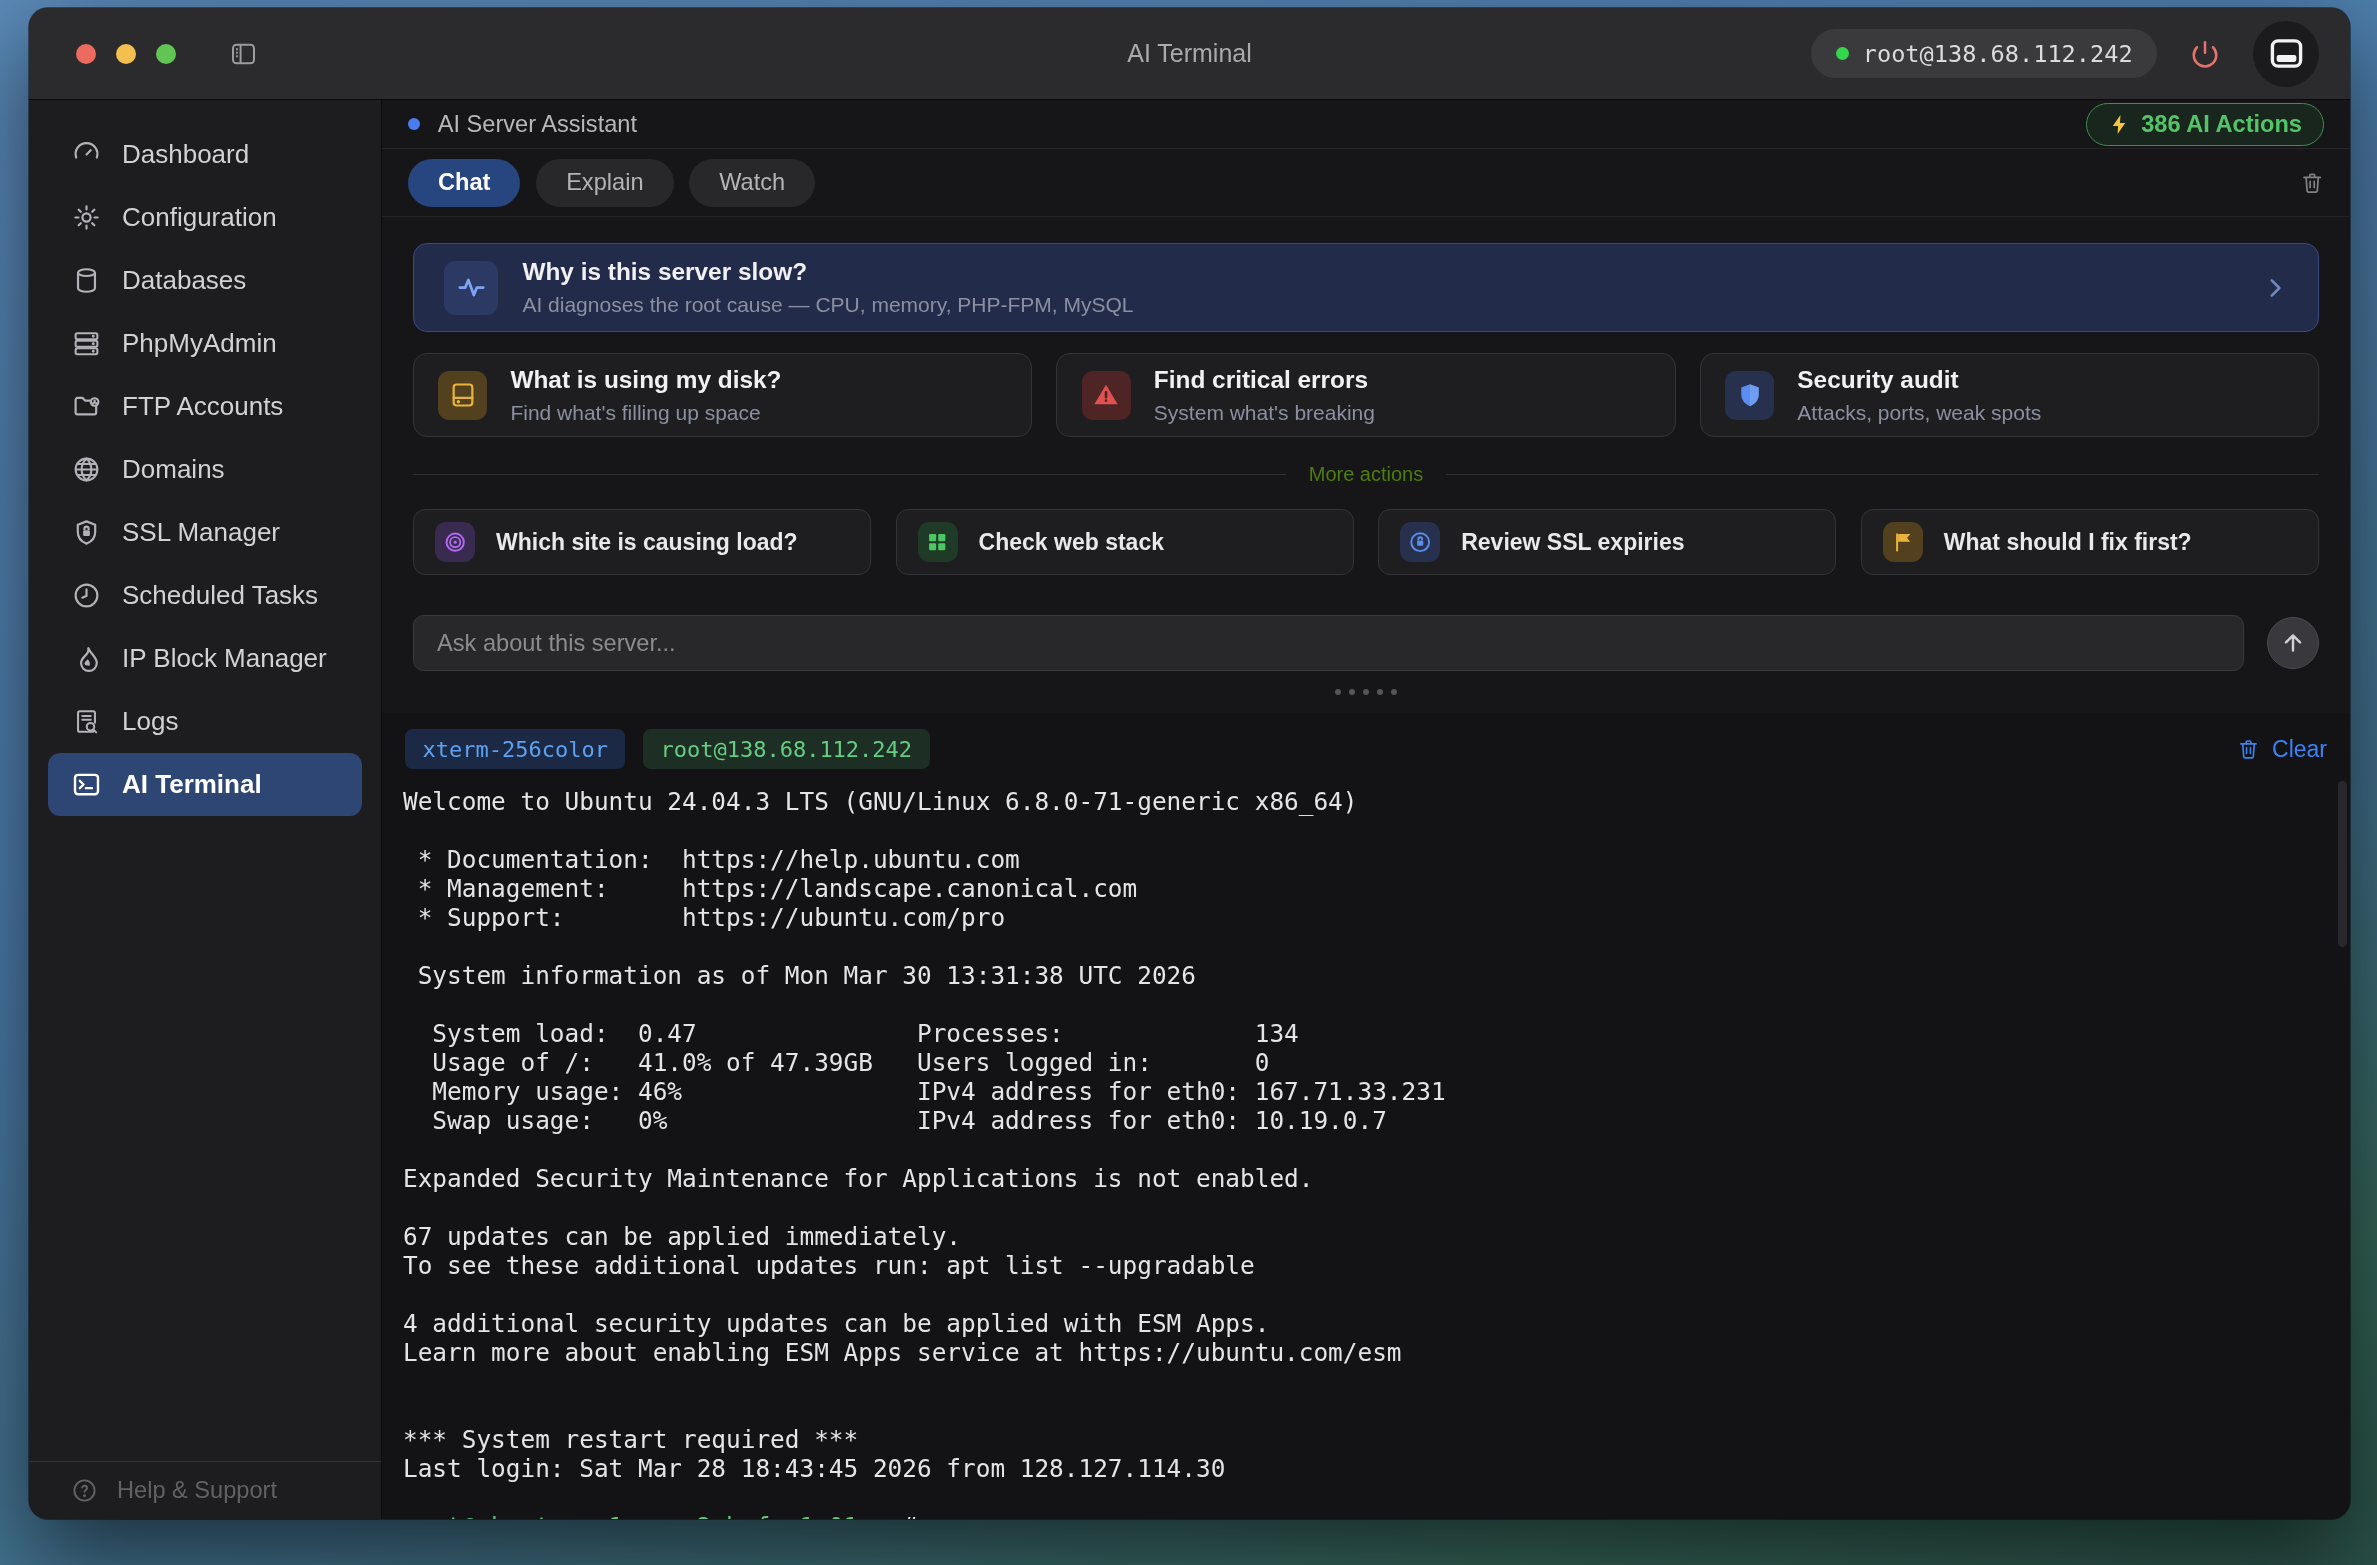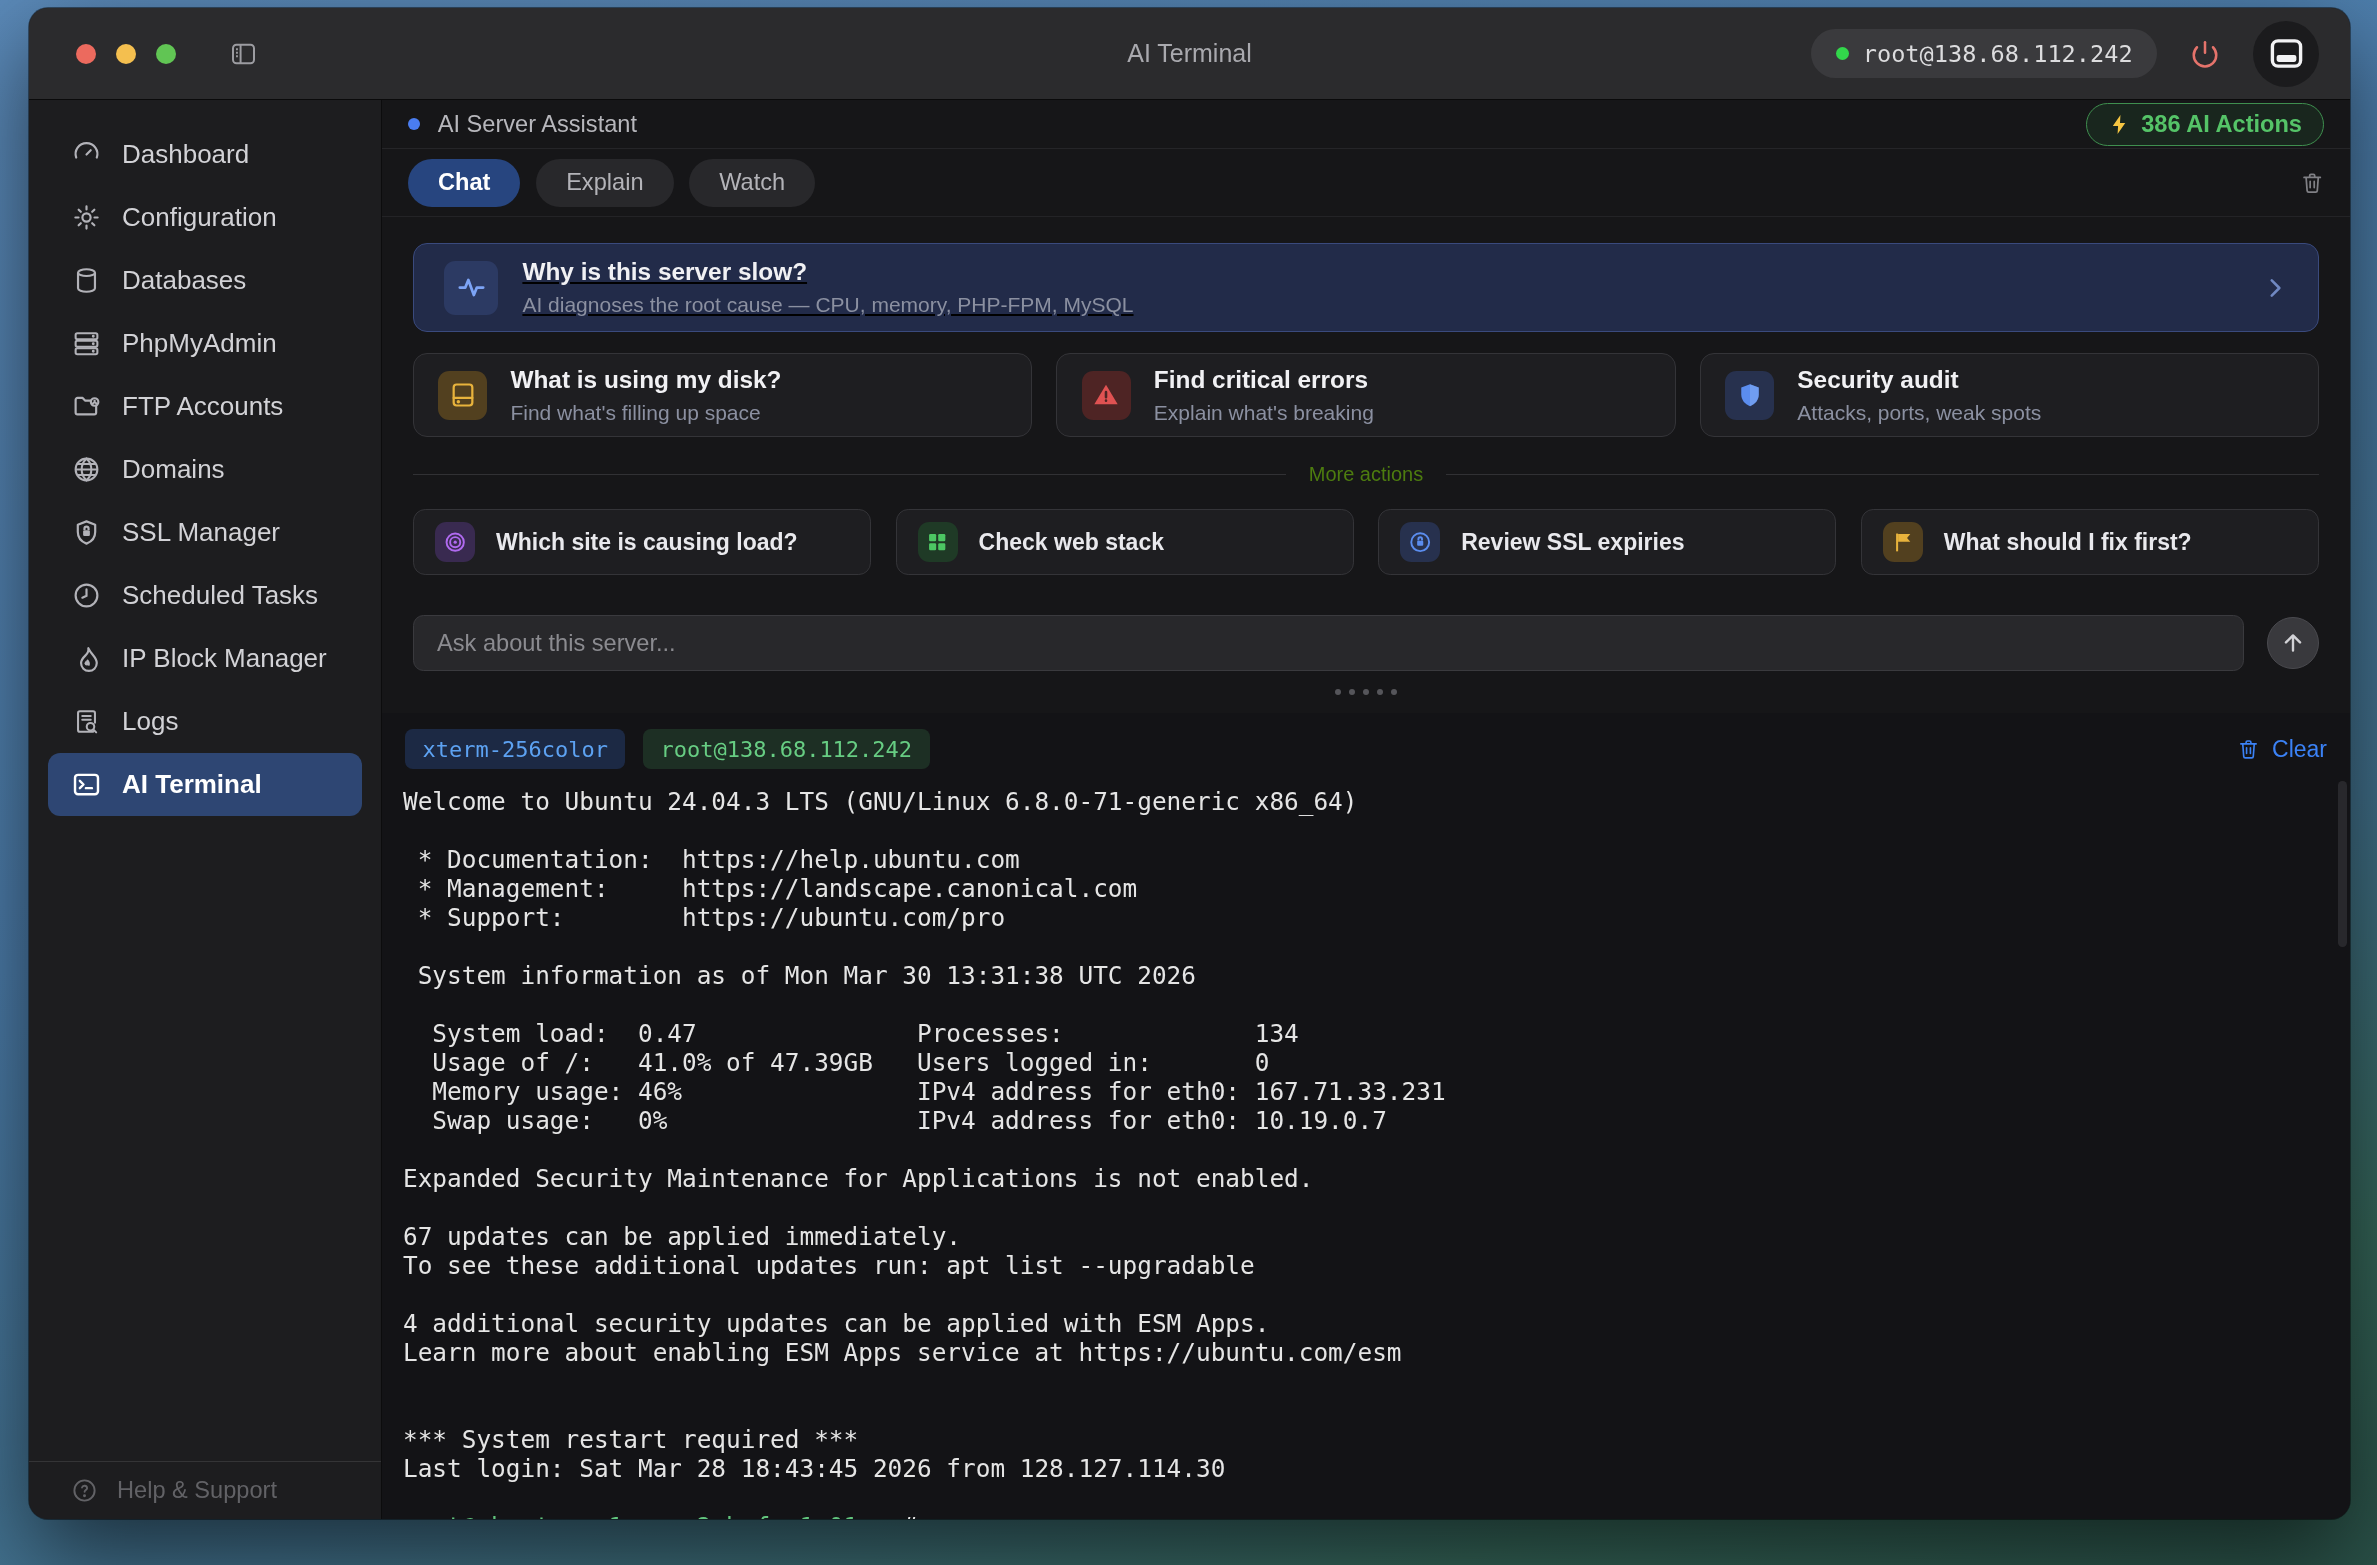--- a/index.html
+++ b/index.html
@@ -78,21 +78,21 @@
   }
   .tab {
     padding:10.5px 30px; border-radius:872px; font-size:23.6px; color:#b3b3b8; background:#28282b;
   }
   .tab.active { background:#27457f; color:#ffffff; font-weight:700; }
   .tabs-trash { margin-left:auto; color:#808085; display:flex; }
   
   .suggest { padding:26px 31px 0 31px; flex:0 0 auto; }
   .primary-card {
     display:flex; align-items:center; gap:24.4px; height:89px;
-    background:#222b49; border:1.7px solid #3a4a7d; border-radius:14px; padding:0 30px;text-decoration:underline;
+    background:#222b49; border:1.7px solid #3a4a7d; border-radius:14px; padding:0 30px;
   }
   .tile { border-radius:11.3px; display:flex; align-items:center; justify-content:center; flex:0 0 auto; }
   .tile.lg { width:54px; height:54px; }
   .tile.md { width:49px; height:49px; }
   .tile.sm { width:40px; height:40px; }
   .tile.blue-d { background:#2c3a63; color:#7da4f6; }
   .tile.amber { background:#52401f; color:#e8b33c; }
   .tile.red { background:#4e2424; color:#e05252; }
   .tile.navy { background:#27314e; color:#5b8def; }
   .tile.purple { background:#392a50; color:#b06af0; }
@@ -377,21 +377,21 @@
           </div>
           <div class="card">
             <span class="tile md red">
               <svg width="28" height="28" viewBox="0 0 24 24" fill="currentColor">
                   <path d="M12 3.2L22 20H2z"></path>
                   <path d="M12 9.5v4.5M12 16.8v.2" stroke="#4e2424" stroke-width="2.2" stroke-linecap="round"></path>
                 </svg>
             </span>
             <span class="card-txt">
               <div class="card-title">Find critical errors</div>
-              <div class="card-sub">Explain what's breaking</div>
+              <div class="card-sub">System what's breaking</div>
             </span>
           </div>
           <div class="card">
             <span class="tile md navy">
               <svg width="28" height="28" viewBox="0 0 24 24" fill="currentColor">
                   <path d="M12 2.8l7.5 2.8v6c0 4.7-3.1 8.4-7.5 10-4.4-1.6-7.5-5.3-7.5-10v-6z"></path>
                   <path d="M12 2.8l7.5 2.8v6c0 4.7-3.1 8.4-7.5 10z" fill="#8ab1f5" opacity=".45"></path>
                 </svg>
             </span>
             <span class="card-txt">

